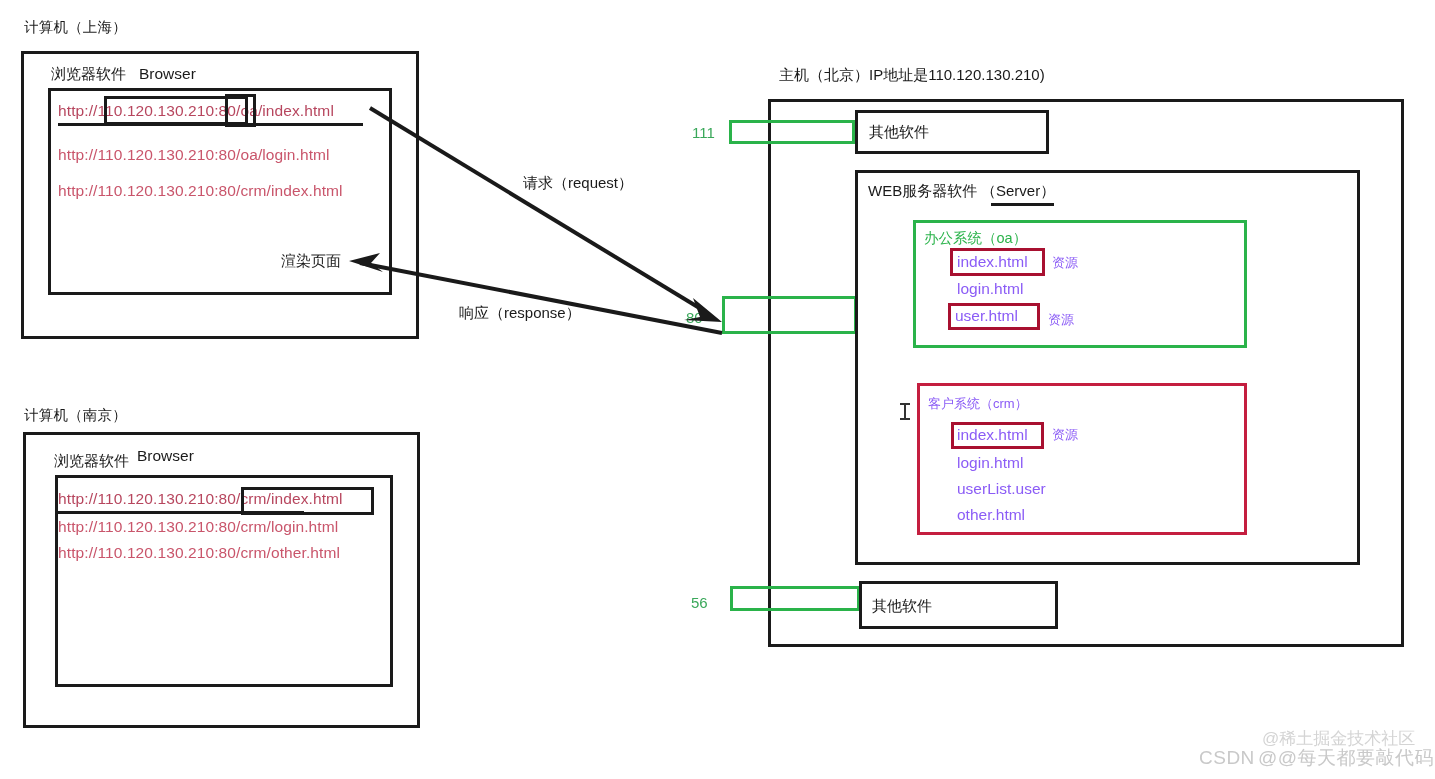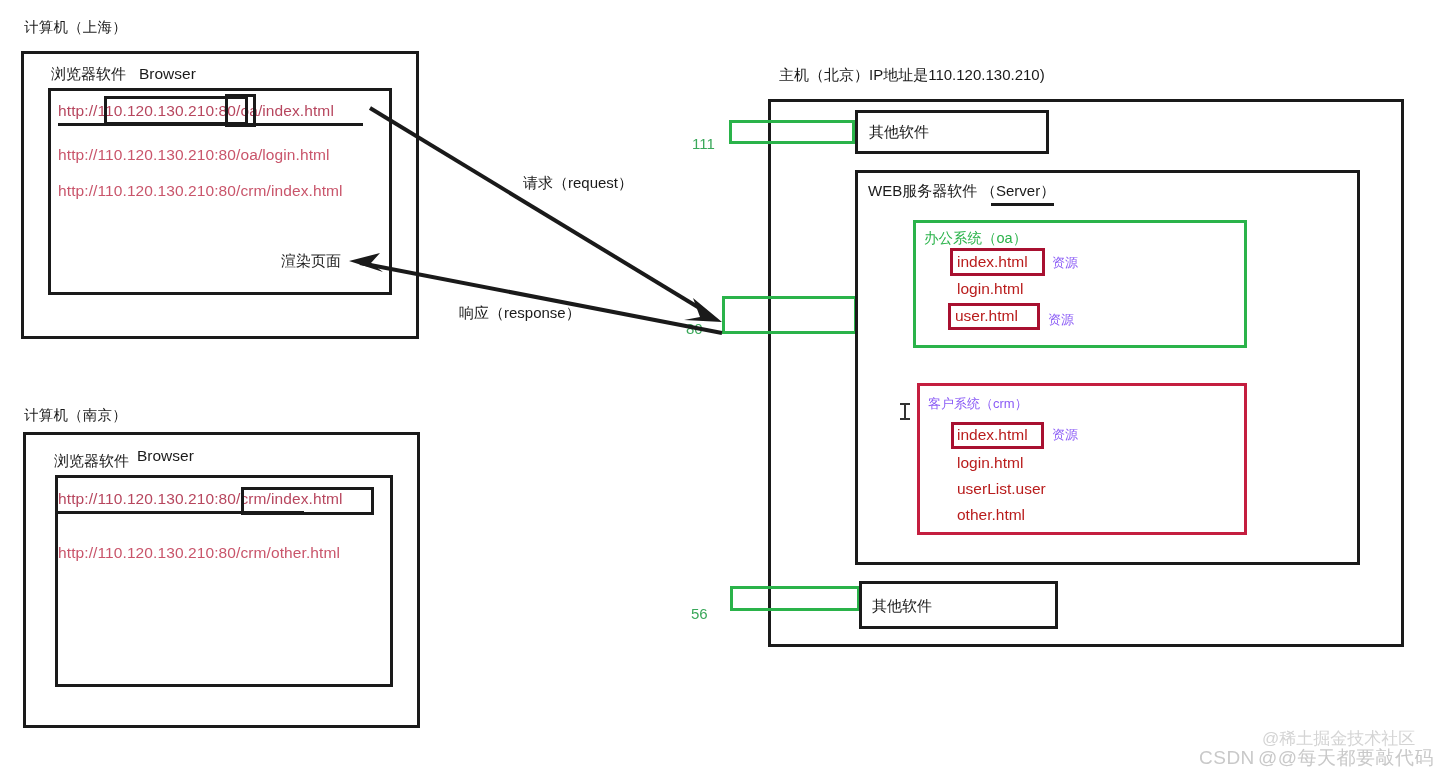--- a/index.html
+++ b/index.html
@@ -76,29 +76,28 @@
     color: #2ab34a;
     font-size: 14.5px;
     white-space: nowrap;
   }
   .res-red {
     color: #8b5cf6;
     font-size: 13px;
     white-space: nowrap;
   }
   .file-red {
-    color: #b91c1c;
+    color: #8b5cf6;
     font-size: 15.5px;
     white-space: nowrap;
   }
   .port-num {
     color: #3aa85a;
     font-size: 15px;
     white-space: nowrap;
-    margin-top: 11px;
   }
   .arrow-label {
     font-size: 15px;
     color: #1a1a1a;
     white-space: nowrap;
   }
 
   
   .underline-bar {
     background: #1a1a1a;
@@ -171,20 +170,21 @@
   <div class="abs box-black" style="left:23px; top:432px; width:397px; height:296px;"></div>
 
   <div class="abs label-cn" style="left:54px; top:452px;">浏览器软件</div>
   <div class="abs label-cn" style="left:137px; top:447px; font-size:15.5px;">Browser</div>
 
   <div class="abs box-black" style="left:55px; top:475px; width:338px; height:212px;"></div>
 
   <div class="abs url url-dark" style="left:58px; top:490px;">http://110.120.130.210:80/crm/index.html</div>
   <div class="abs underline-bar" style="left:58px; top:511px; width:246px; height:3px;"></div>
 
+  <div class="abs url" style="left:58px; top:518px;">http://110.120.130.210:80/crm/login.html</div>
   <div class="abs url" style="left:58px; top:544px;text-align:right;">http://110.120.130.210:80/crm/other.html</div>
 
   <div class="abs box-black-thin" style="left:241px; top:487px; width:133px; height:28px; border-width:3px;"></div>
 
   <div class="abs caption-lg" style="left:779px; top:66px;">主机（北京）IP地址是110.120.130.210)</div>
 
   <div class="abs box-black" style="left:768px; top:99px; width:636px; height:548px;"></div>
 
   <div class="abs port-num" style="left:692px; top:124px;">111</div>
   <div class="abs box-green" style="left:729px; top:120px; width:126px; height:24px;"></div>

